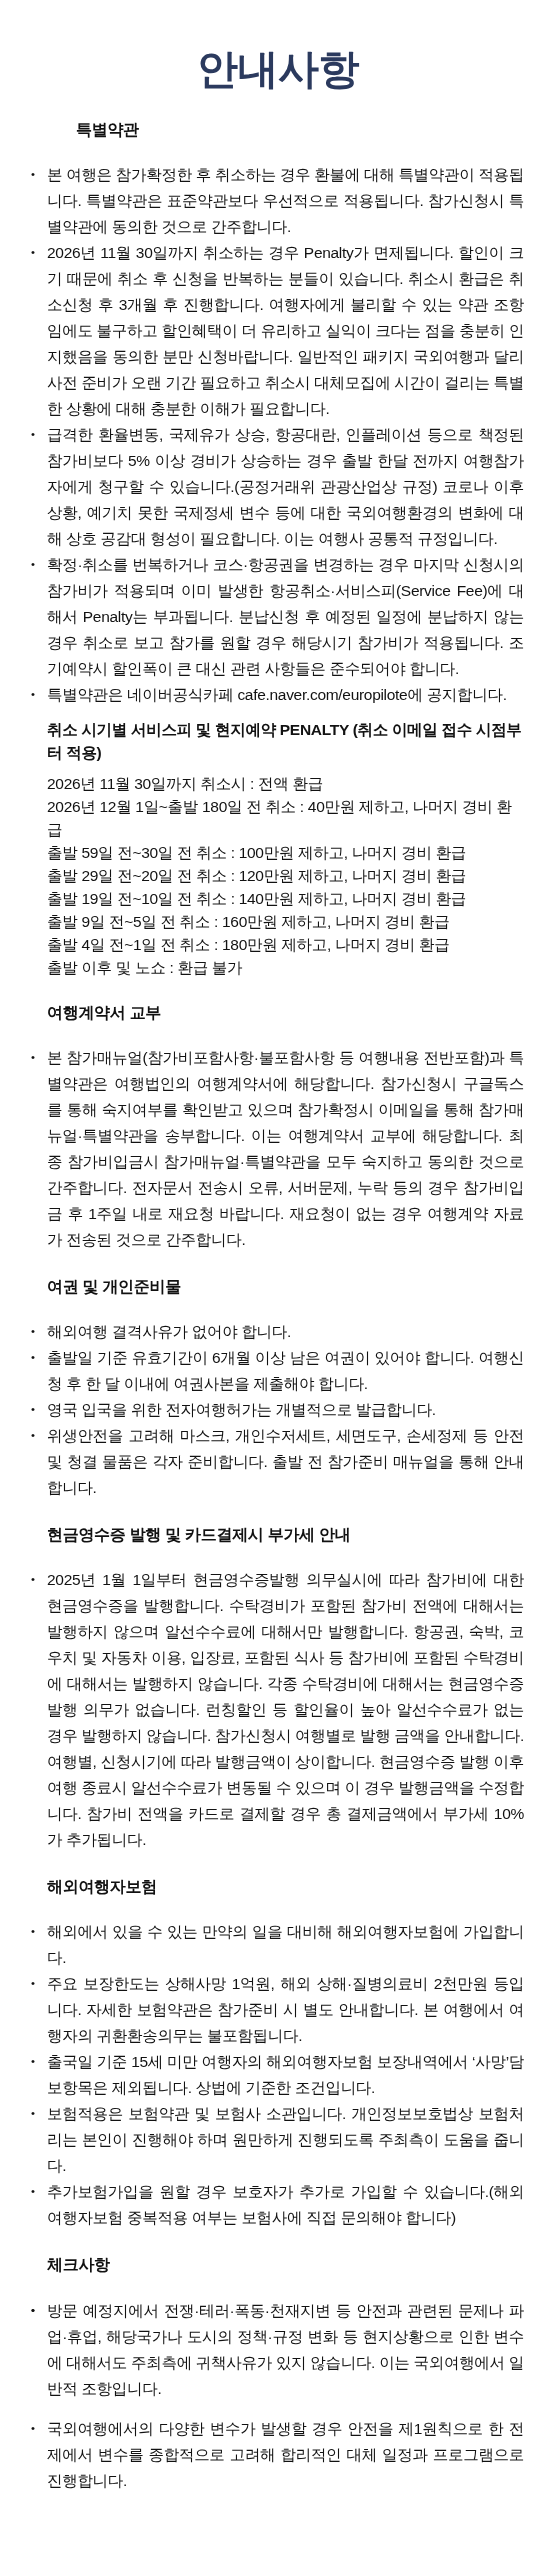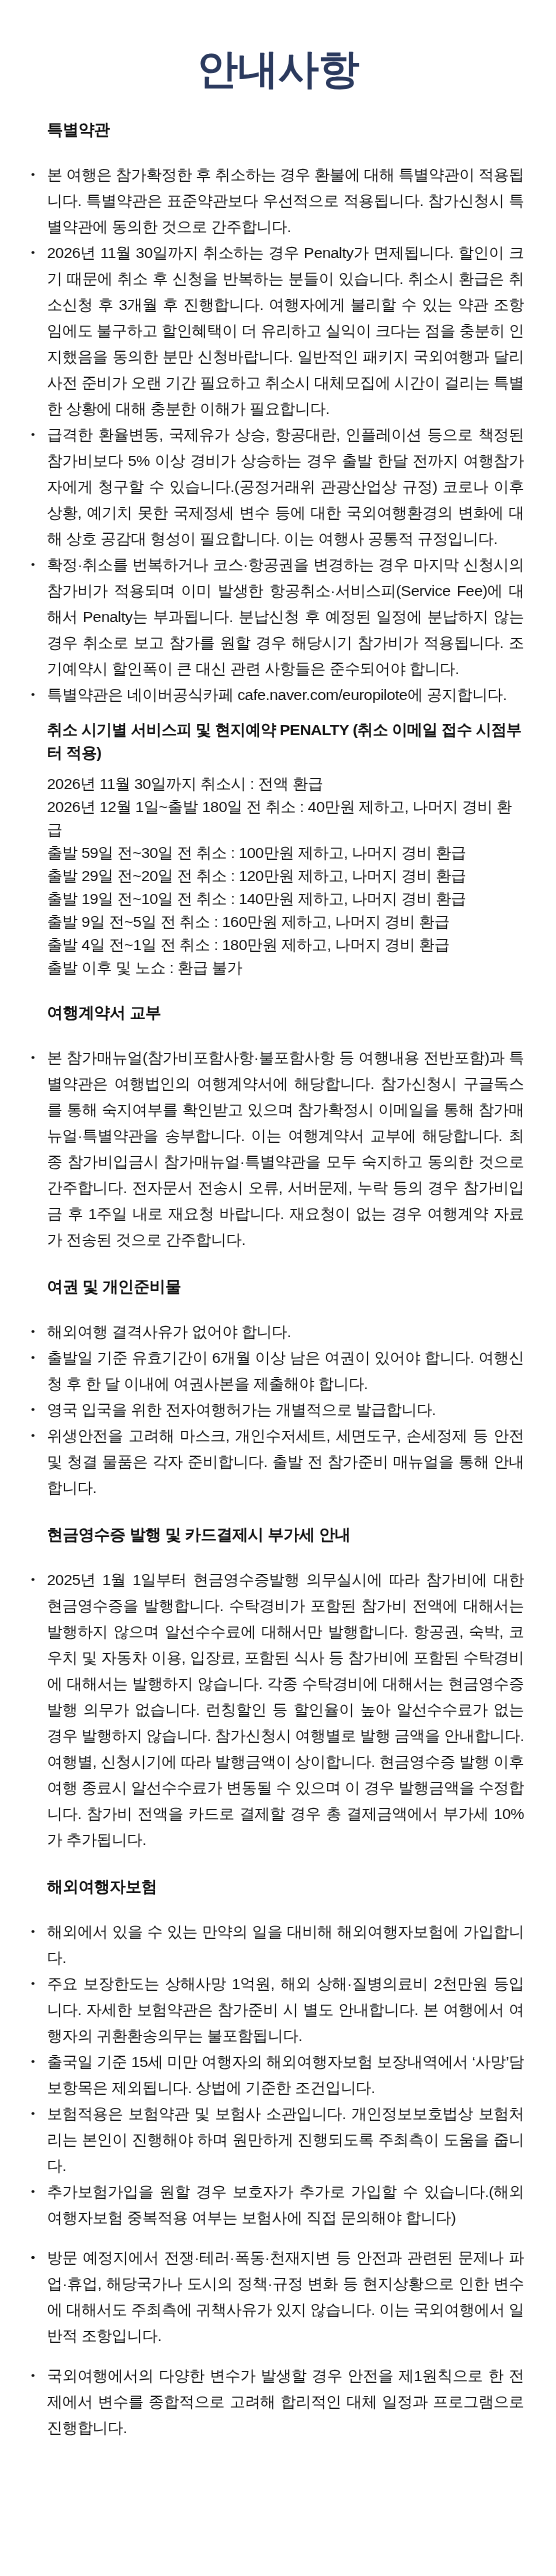--- a/index.html
+++ b/index.html
@@ -24,21 +24,21 @@
     padding:0 32px 31px 47px;
   }
   .sec-heading{
     font-size:16px;
     font-weight:800;
     color:#111111;
     line-height:1.2;
     margin:24px 0 23px 0;
     letter-spacing:-0.3px;
   }
-  .section-special-terms .sec-heading{margin-top:30px;}
+  .section-special-terms .sec-heading{margin-top:30px;margin-left:29px;}
   .item{
     position:relative;
     font-size:15.5px;
     line-height:26px;
     text-align:justify;
     letter-spacing:-0.3px;
     margin:0;
   }
   .section.loose .item + .item{margin-top:14px;}
   .dot{
@@ -105,19 +105,20 @@
       </section>
       <section class="section section-insurance">
         <h2 class="sec-heading">해외여행자보험</h2>
         <div class="item"><span class="dot">•</span><span class="txt"><span>해외에서 있을 수 있는 만약의 일을 대비해 해외여행자보험에 가입합니다.</span></span></div>
         <div class="item"><span class="dot">•</span><span class="txt"><span class="bold">주요 보장한도는 상해사망 1억원, 해외 상해·질병의료비 2천만원 등입니다. </span><span>자세한 보험약관은 참가준비 시 별도 안내합니다. 본 여행에서 여행자의 귀환환송의무는 불포함됩니다.</span></span></div>
         <div class="item"><span class="dot">•</span><span class="txt"><span class="bold">출국일 기준 15세 미만 여행자의 해외여행자보험 보장내역에서 ‘사망’담보항목은 제외됩니다. </span><span>상법에 기준한 조건입니다.</span></span></div>
         <div class="item"><span class="dot">•</span><span class="txt"><span>보험적용은 보험약관 및 보험사 소관입니다. 개인정보보호법상 보험처리는 본인이 진행해야 하며 원만하게 진행되도록 주최측이 도움을 줍니다.</span></span></div>
         <div class="item"><span class="dot">•</span><span class="txt"><span>추가보험가입을 원할 경우 보호자가 추가로 가입할 수 있습니다.(해외여행자보험 중복적용 여부는 보험사에 직접 문의해야 합니다)</span></span></div>
       </section>
       <section class="section section-check loose">
+        <h2 class="sec-heading">체크사항</h2>
         <div class="item"><span class="dot">•</span></div>
         <div class="item"><span class="dot">•</span><span class="txt"><span>방문 예정지에서 전쟁·테러·폭동·천재지변 등 안전과 관련된 문제나 파업·휴업, 해당국가나 도시의 정책·규정 변화 등 현지상황으로 인한 변수에 대해서도 주최측에 귀책사유가 있지 않습니다. 이는 국외여행에서 일반적 조항입니다.</span></span></div>
         <div class="item"><span class="dot">•</span><span class="txt"><span>국외여행에서의 다양한 변수가 발생할 경우 안전을 제1원칙으로 한 전제에서 변수를 종합적으로 고려해 합리적인 대체 일정과 프로그램으로 진행합니다.</span></span></div>
       </section>
     </div>
 </div>
 
 
 </body></html>

